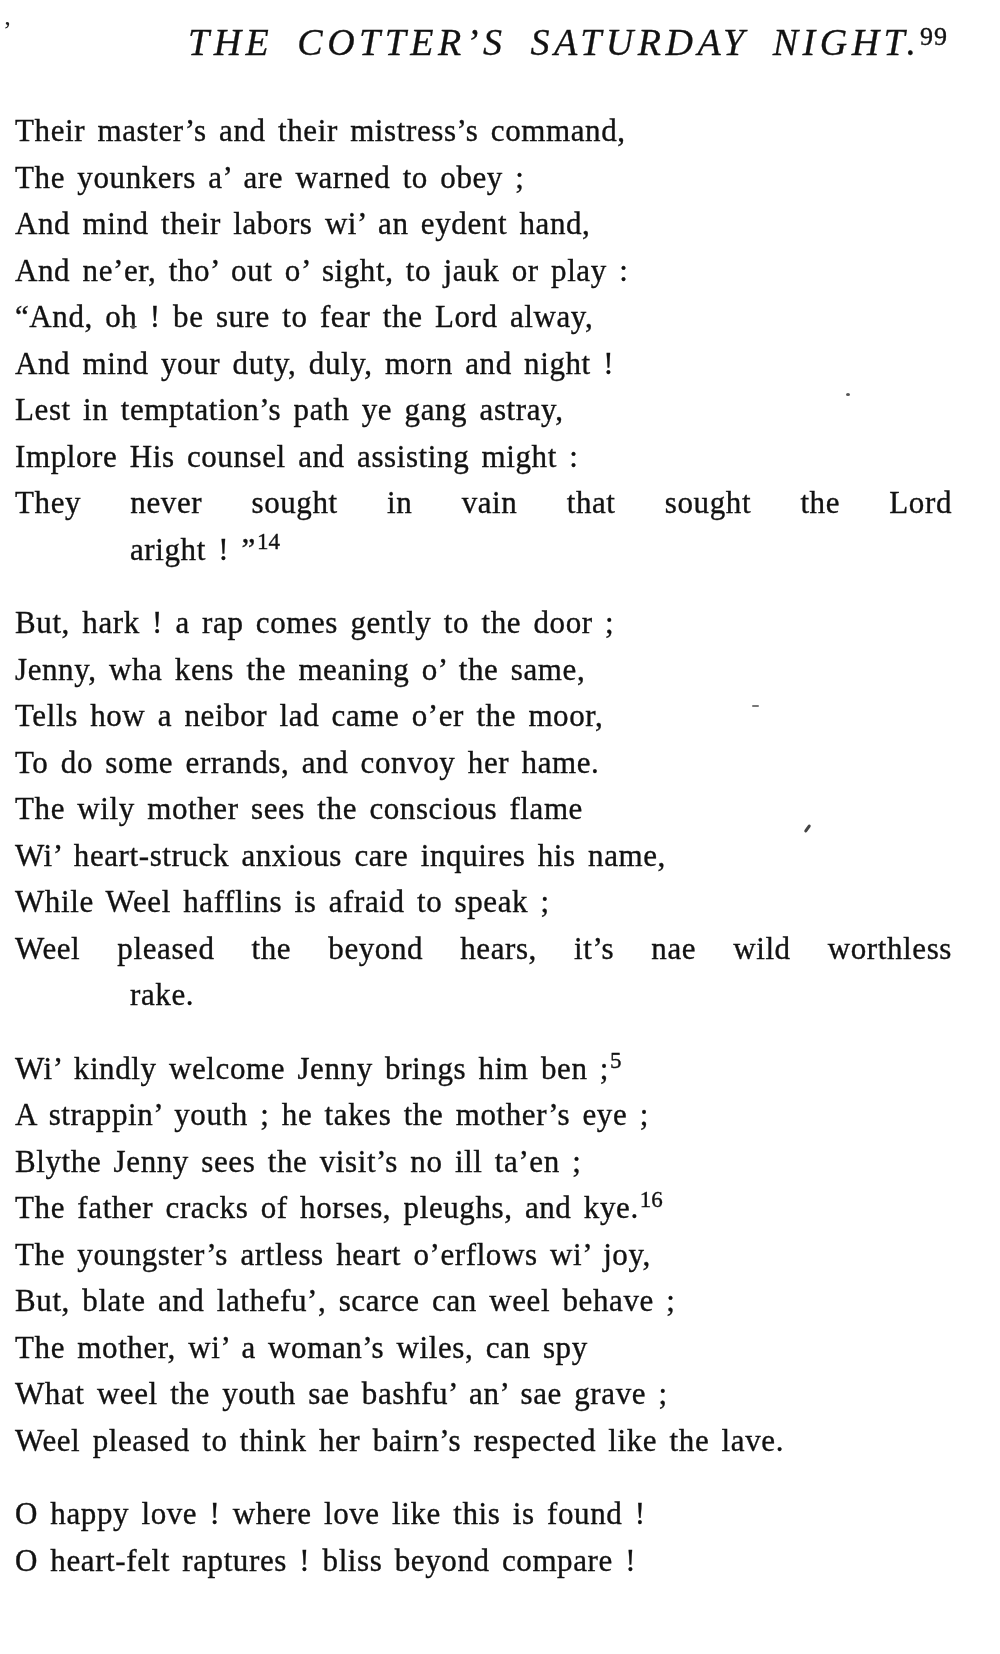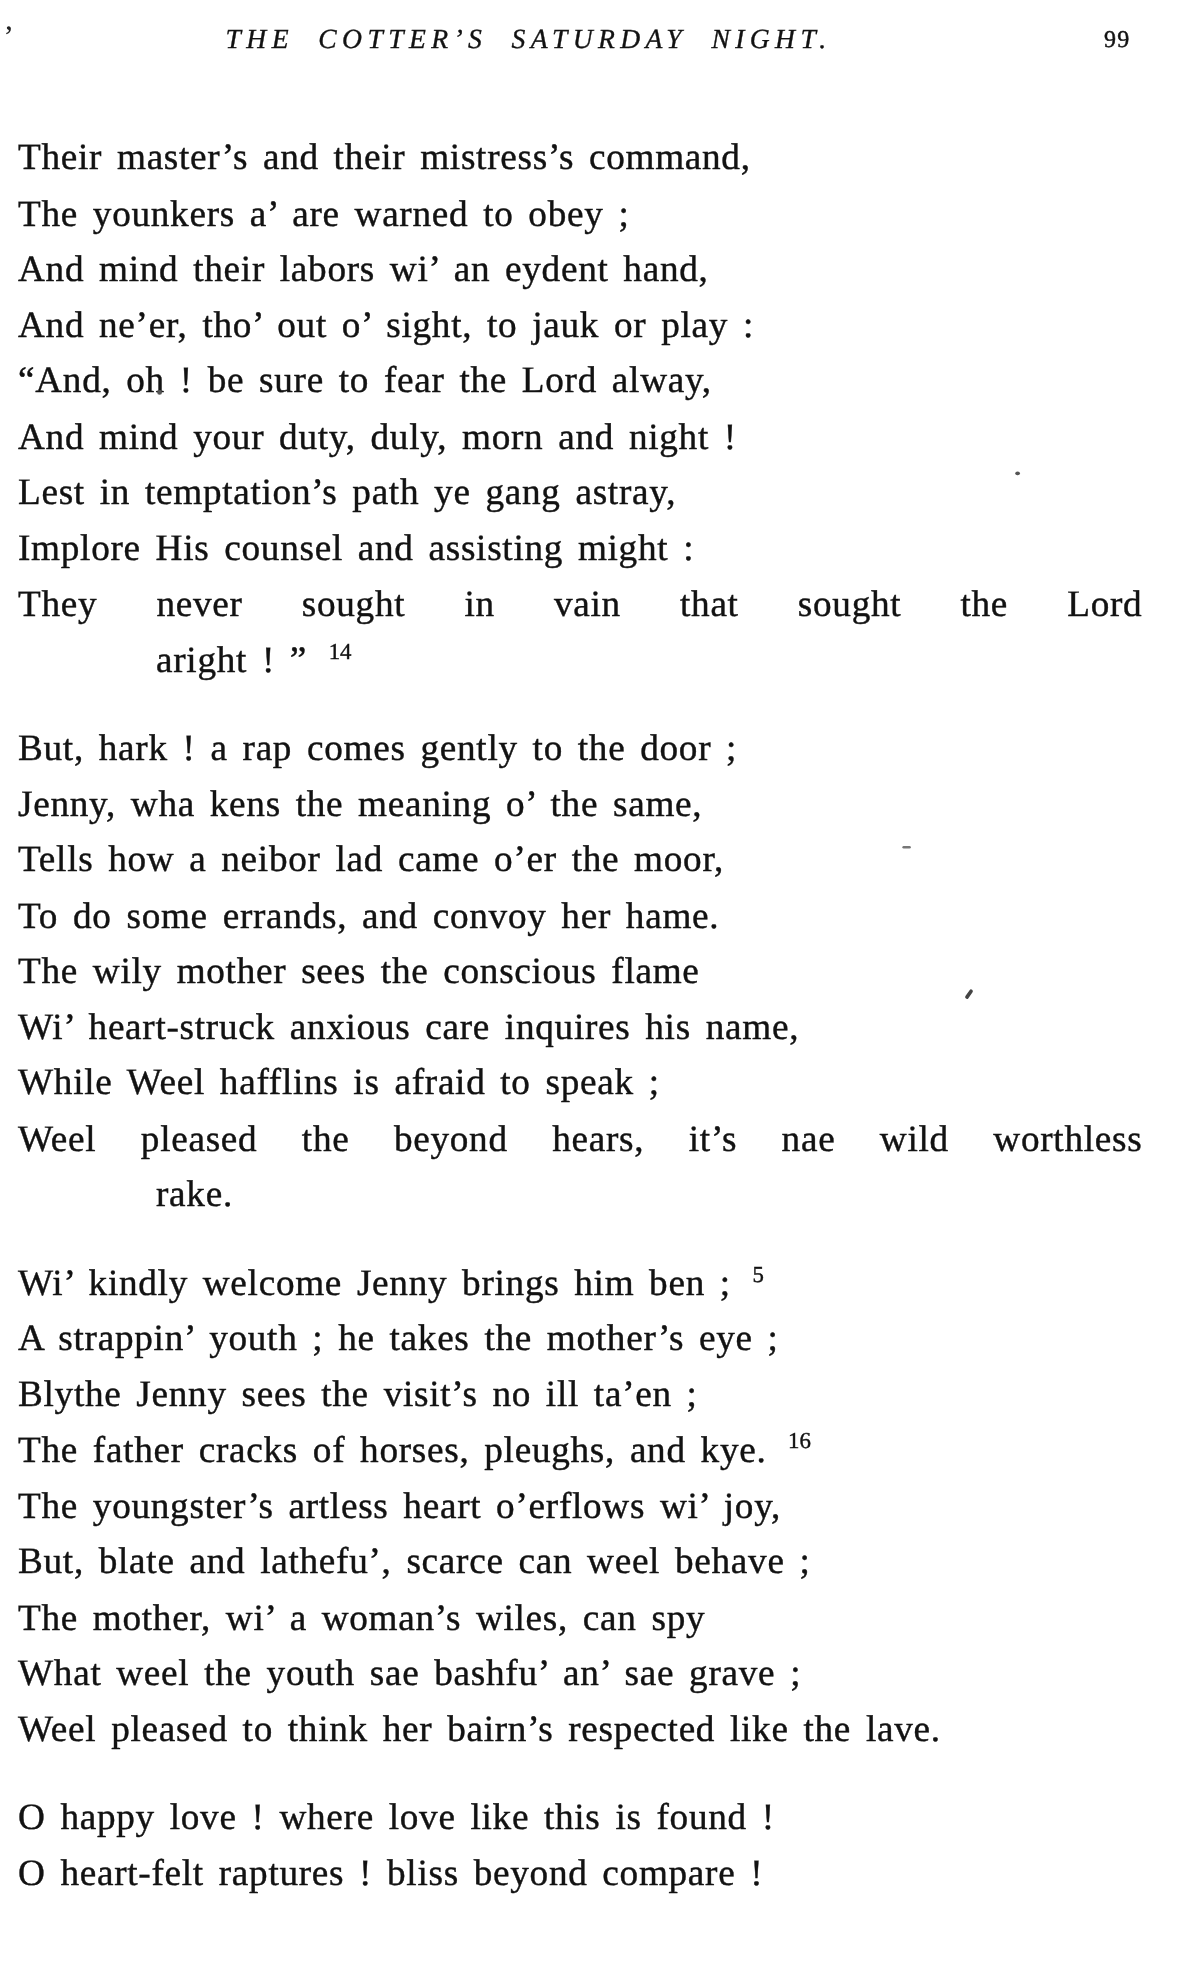--- a/index.html
+++ b/index.html
@@ -11,31 +11,31 @@
     overflow: hidden;
     font-family: "Liberation Serif", "DejaVu Serif", serif;
     color: #121212;
   }
   
   .header-title {
     position: absolute;
     left: 188px;
     top: 20px;
     font-style: italic;
-    font-size: 23px;
+    font-size: 38px;
     letter-spacing: 4.5px;
     word-spacing: 10px;
     white-space: nowrap;
     -webkit-text-stroke: 0.3px #121212;
   }
   .page-number {
     position: absolute;
     left: 920px;
     top: 22px;
-    font-size: 20px;
+    font-size: 26px;
     letter-spacing: 1px;
     -webkit-text-stroke: 0.4px #121212;
   }
   .stray-mark {
     position: absolute;
     left: 3px;
     top: 16px;
     font-size: 26px;
     color: #222;
   }
@@ -54,25 +54,25 @@
   .stanza { margin: 0; }
   .stanza + .stanza { margin-top: 27px; }
   .line { white-space: nowrap; }
   .line.justify {
     white-space: normal;
     text-align: justify;
     text-align-last: justify;
   }
   .line.indent { padding-left: 115px; }
   .line sup {
-    font-size: 19px;
+    font-size: 23px;
     line-height: 0;
     vertical-align: 11px;
     letter-spacing: 0;
-    margin-left: 18px;
+    margin-left: 1px;
   }
   
   .speck { position: absolute; background: #555; border-radius: 50%; }
   .speck-1 { left: 846px; top: 393px; width: 4px; height: 3px; }
   .speck-2 { left: 752px; top: 705px; width: 7px; height: 2px; border-radius: 1px; background: #777; }
   .speck-3 { left: 806px; top: 824px; width: 3px; height: 9px; transform: rotate(35deg); border-radius: 2px; background: #444; }
   .speck-4 { left: 131px; top: 325px; width: 4px; height: 4px; }
 </style>
 </head>
 <body>

